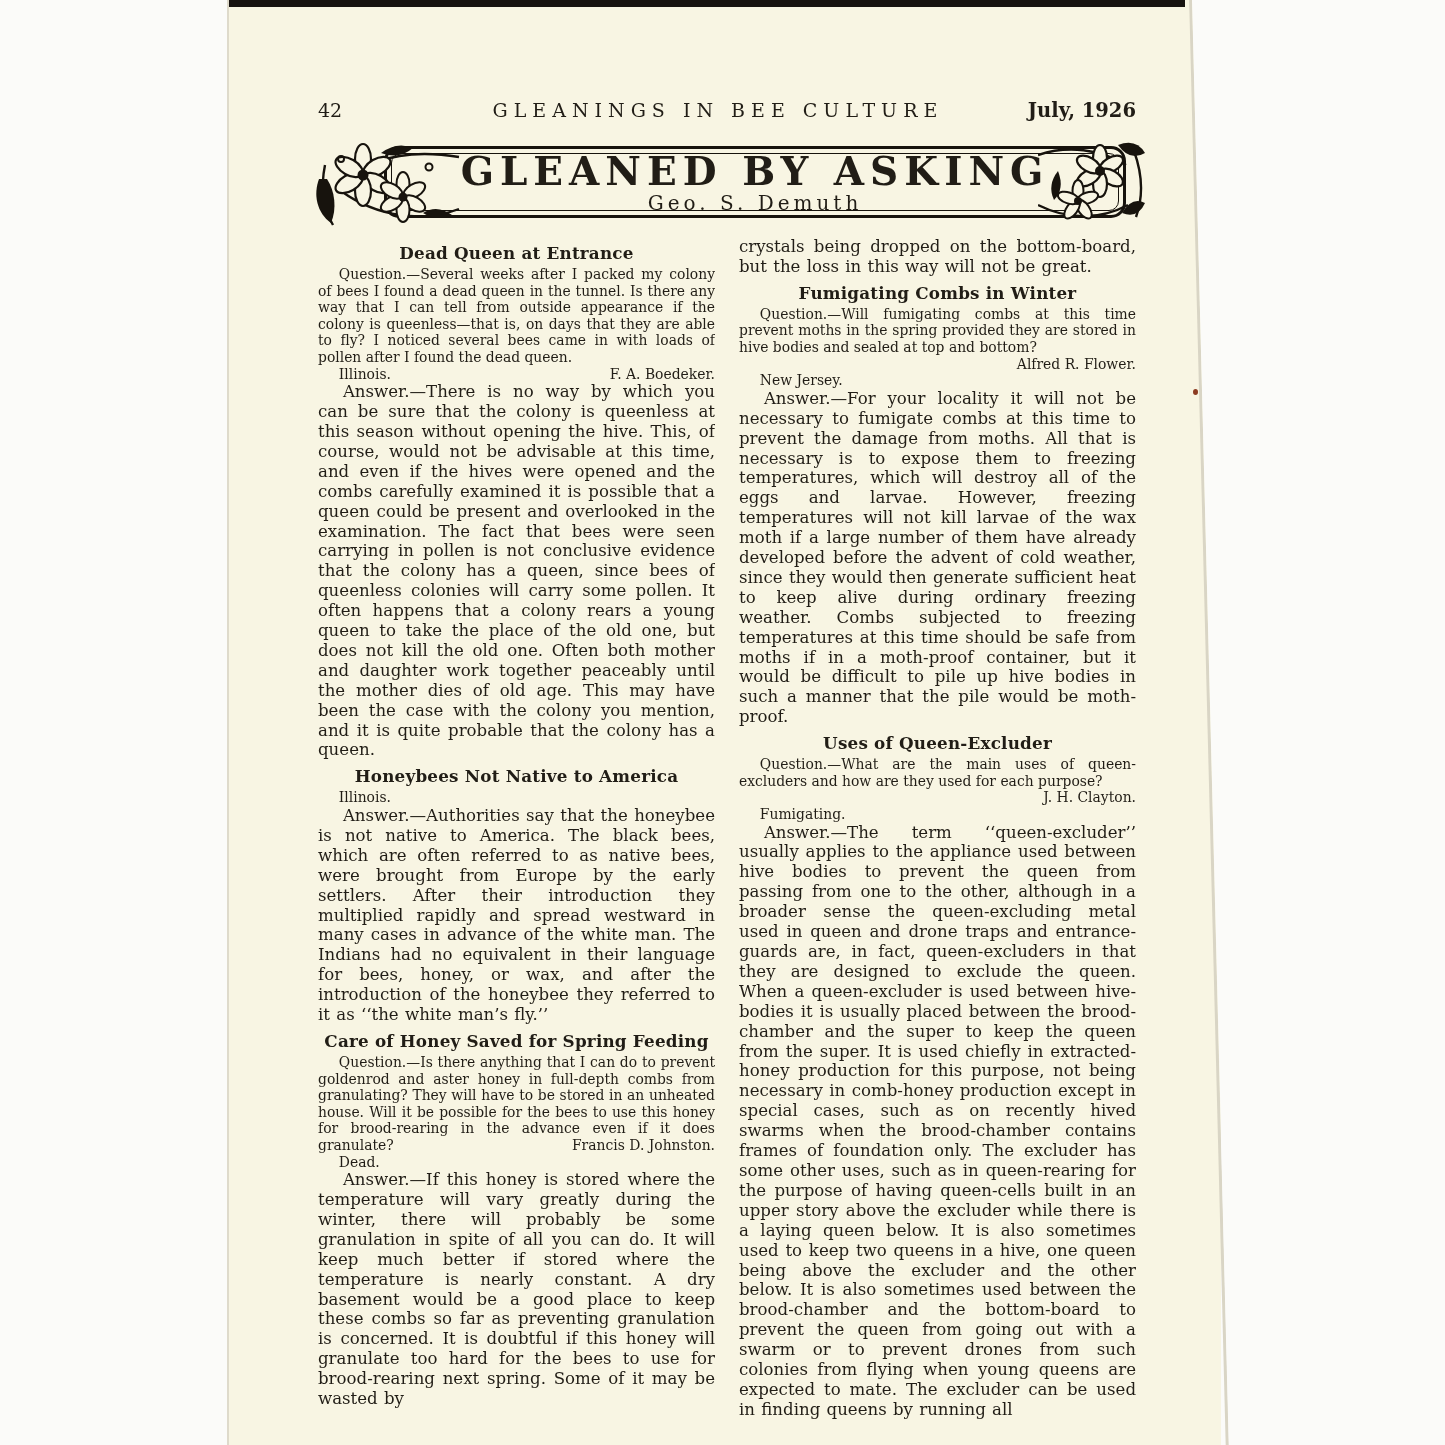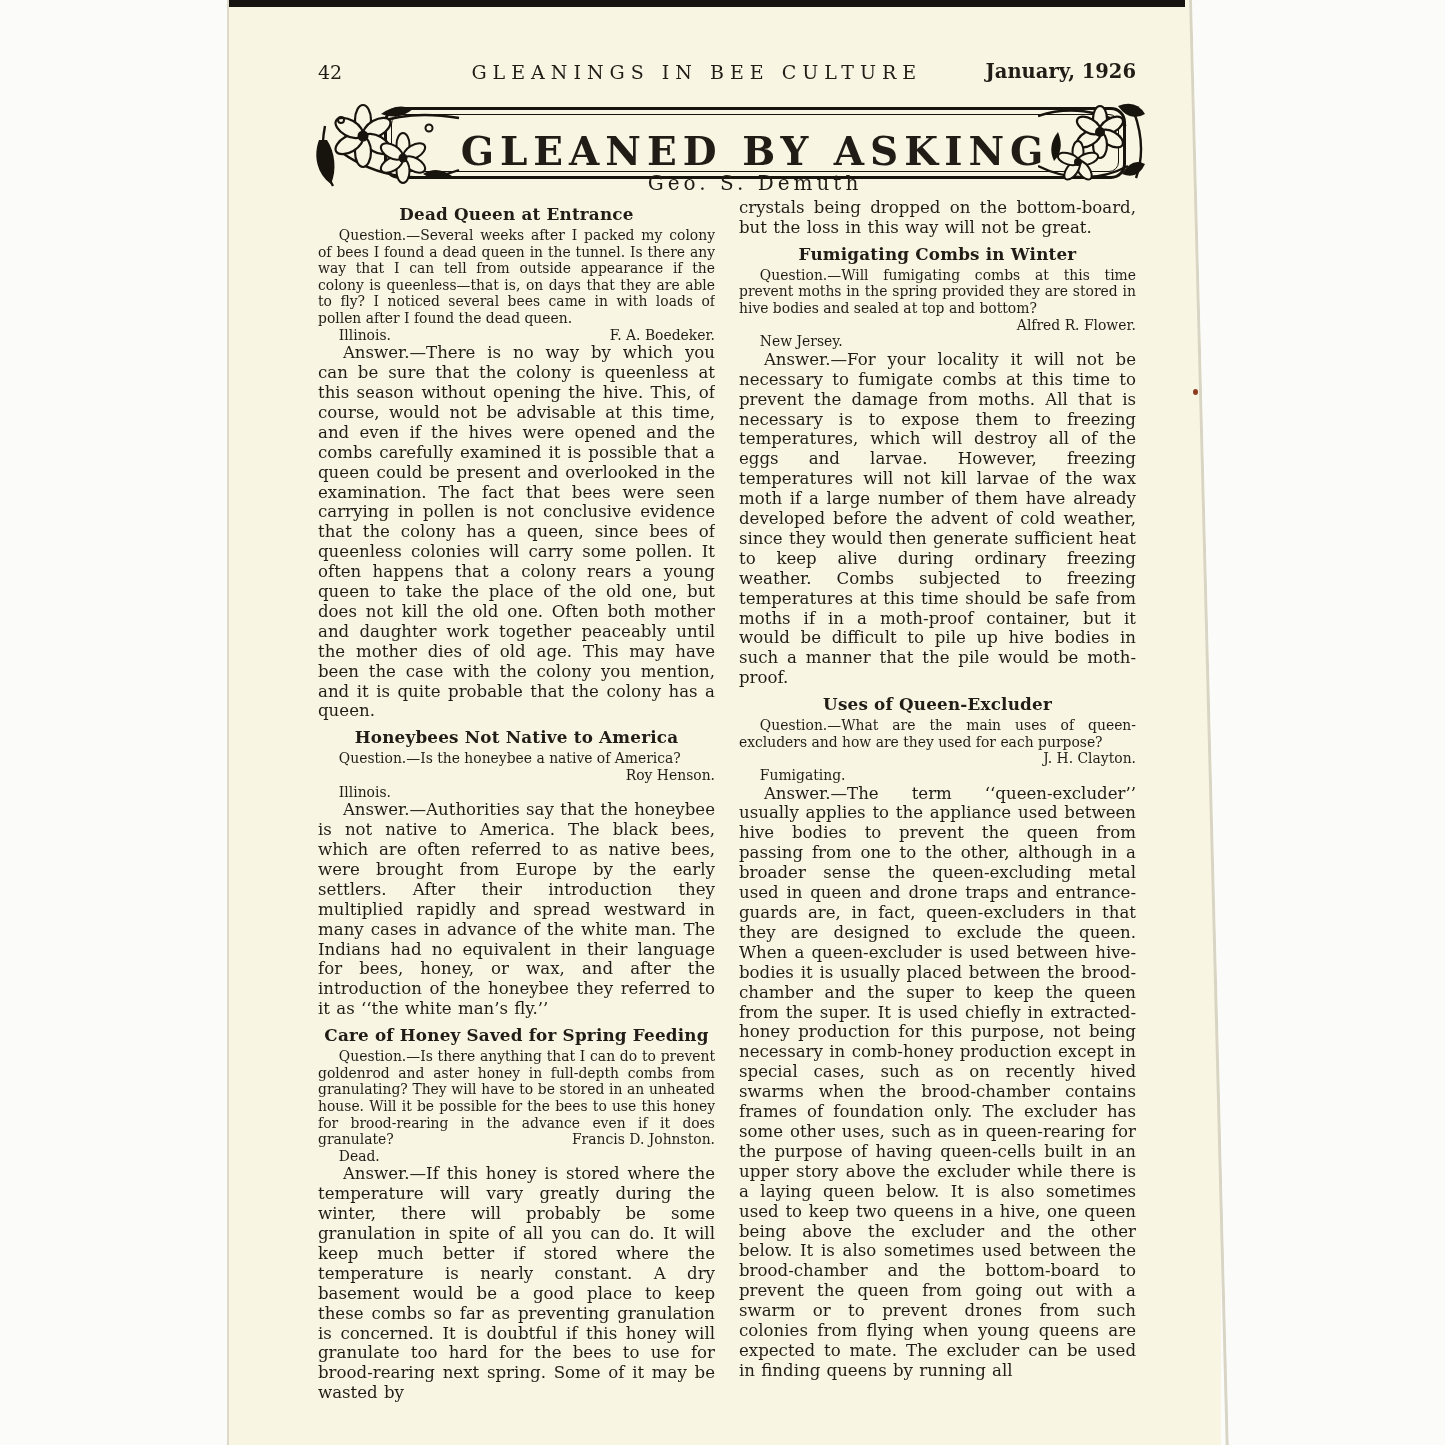--- a/index.html
+++ b/index.html
@@ -21,36 +21,36 @@
   .topstrip{position:absolute;top:0;left:0;width:958px;height:7px;background:#171310;}
   .left-edge{position:absolute;left:0;top:0;bottom:0;width:2px;background:#dedacb;}
   .right-edge{
     position:absolute;left:962px;top:-5px;width:3px;height:1460px;
     background:#d9d5c5;transform:rotate(-1.45deg);transform-origin:top left;
   }
   .speck{position:absolute;left:966px;top:389px;width:5px;height:6px;border-radius:50%;background:#8d3c22;}
 
   .content{position:absolute;left:91px;top:0;width:818px;}
 
-  .head{display:flex;align-items:center;margin-top:60px;}
+  .head{display:flex;align-items:flex-start;margin-top:99px;}
   .head .pg{width:90px;font-size:19px;}
   .head .jt{flex:1;text-align:center;font-size:19px;letter-spacing:6px;white-space:nowrap;}
   .head .dt{font-size:19.5px;font-weight:bold;white-space:nowrap;}
 
   .banner{position:relative;margin-top:22px;height:76px;}
   .banner-box{
     position:absolute;left:66px;right:10px;top:2px;bottom:2px;
     border:3.5px solid #17130d;border-radius:15px;text-align:center;
     background:var(--paper);
   }
   .banner-box::after{
     content:"";position:absolute;inset:4px;border:1.4px solid #17130d;border-radius:10px;
     pointer-events:none;
   }
-  .b-title{margin-top:20px;font-size:39px;line-height:42px;font-weight:bold;letter-spacing:6px;white-space:nowrap;}
+  .b-title{margin-top:1px;font-size:39px;line-height:42px;font-weight:bold;letter-spacing:6px;white-space:nowrap;}
   .b-author{font-size:20px;line-height:22px;letter-spacing:4px;white-space:nowrap;text-align:center;}
   .orn{position:absolute;z-index:2;}
   .orn-left{left:-7px;top:-9px;width:150px;height:97px;}
   .orn-right{right:-12px;top:-11px;width:110px;height:100px;}
 
   .cols{display:flex;gap:24px;margin-top:17px;}
   .col{flex:1;min-width:0;}
 
   .q{font-size:13.9px;line-height:16.6px;text-align:justify;margin:0;overflow:hidden;}
   .a{font-size:16.6px;line-height:19.9px;text-align:justify;margin:0 0 3px;word-spacing:1px;overflow:hidden;}
@@ -68,21 +68,21 @@
   <div class="topstrip"></div>
   <div class="left-edge"></div>
   <div class="right-edge"></div>
   <div class="speck"></div>
 
   <div class="content">
 
     <div class="head">
       <span class="pg">42</span>
       <span class="jt">GLEANINGS IN BEE CULTURE</span>
-      <span class="dt">January, 1926</span>
+      <span class="dt">July, 1926</span>
     </div>
 
     <div class="banner">
       <div class="banner-box">
         <div class="b-title">GLEANED BY ASKING</div>
         <div class="b-author">Geo. S. Demuth</div>
       </div>
 
       <svg class="orn orn-left" viewBox="0 0 150 97" xmlns="http://www.w3.org/2000/svg">
         <g stroke="#17130d" stroke-width="2.4" fill="none">
@@ -144,21 +144,20 @@
       </svg>
     </div>
 
     <div class="cols">
       <div class="col" id="col-left">
           <h3 class="sec-heading">Dead Queen at Entrance</h3>
           <p class="q indent"><span>Question.—Several weeks after I packed my colony of bees I found a dead queen in the tunnel. Is there any way that I can tell from outside appearance if the colony is queenless—that is, on days that they are able to fly? I noticed several bees came in with loads of pollen after I found the dead queen.</span></p>
           <p class="q sigline indent"><span class="sig-name">F. A. Boedeker.</span><span class="loc indent-span">Illinois.</span></p>
           <p class="a indent">Answer.—There is no way by which you can be sure that the colony is queenless at this season without opening the hive. This, of course, would not be advisable at this time, and even if the hives were opened and the combs carefully examined it is possible that a queen could be present and overlooked in the examination. The fact that bees were seen carrying in pollen is not conclusive evidence that the colony has a queen, since bees of queenless colonies will carry some pollen. It often happens that a colony rears a young queen to take the place of the old one, but does not kill the old one. Often both mother and daughter work together peaceably until the mother dies of old age. This may have been the case with the colony you mention, and it is quite probable that the colony has a queen.</p>
           <h3 class="sec-heading">Honeybees Not Native to America</h3>
-          <p class="q indent"><span>Question.—Is the honeybee a native of America?</span><span class="sig-name">Roy Henson.</span></p>
           <p class="q indent">Illinois.</p>
           <p class="a indent">Answer.—Authorities say that the honeybee is not native to America. The black bees, which are often referred to as native bees, were brought from Europe by the early settlers. After their introduction they multiplied rapidly and spread westward in many cases in advance of the white man. The Indians had no equivalent in their language for bees, honey, or wax, and after the introduction of the honeybee they referred to it as ‘‘the white man’s fly.’’</p>
           <h3 class="sec-heading">Care of Honey Saved for Spring Feeding</h3>
           <p class="q indent"><span>Question.—Is there anything that I can do to prevent goldenrod and aster honey in full-depth combs from granulating? They will have to be stored in an unheated house. Will it be possible for the bees to use this honey for brood-rearing in the advance even if it does granulate?</span><span class="sig-name">Francis D. Johnston.</span></p>
           <p class="q indent">Dead.</p>
           <p class="a indent">Answer.—If this honey is stored where the temperature will vary greatly during the winter, there will probably be some granulation in spite of all you can do. It will keep much better if stored where the temperature is nearly constant. A dry basement would be a good place to keep these combs so far as preventing granulation is concerned. It is doubtful if this honey will granulate too hard for the bees to use for brood-rearing next spring. Some of it may be wasted by</p>
         </div>
       <div class="col" id="col-right">
           <p class="a">crystals being dropped on the bottom-board, but the loss in this way will not be great.</p>
           <h3 class="sec-heading">Fumigating Combs in Winter</h3>

